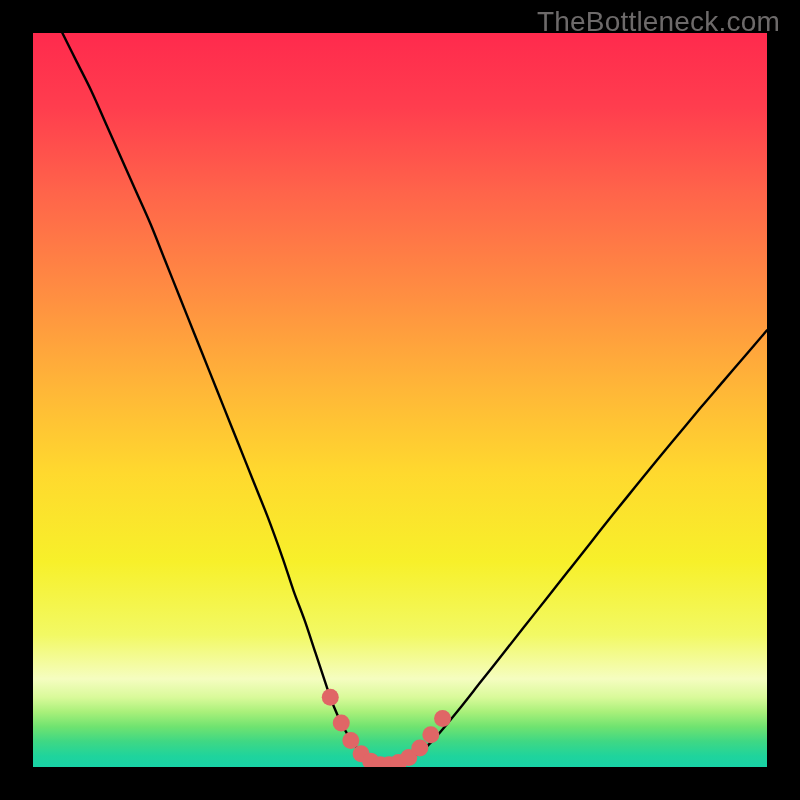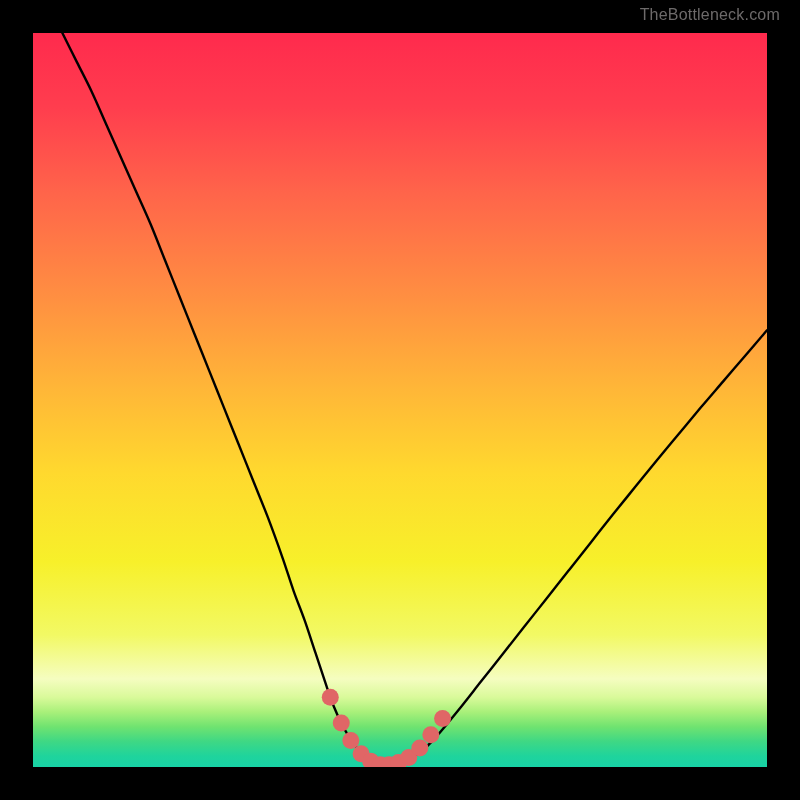--- a/index.html
+++ b/index.html
@@ -39,21 +39,21 @@
     top: 0;
     width: 100%;
     height: 100%;
   }
   .watermark {
     position: absolute;
     top: 6px;
     right: 20px;
     color: #6d6a6a;
     font-family: Arial, Helvetica, sans-serif;
-    font-size: 16px;
+    font-size: 28px;
     font-weight: 500;
     letter-spacing: 0.2px;
   }
 </style>
 </head>
 <body>
 
 <div class="frame">
 
   <div class="watermark">TheBottleneck.com</div>

